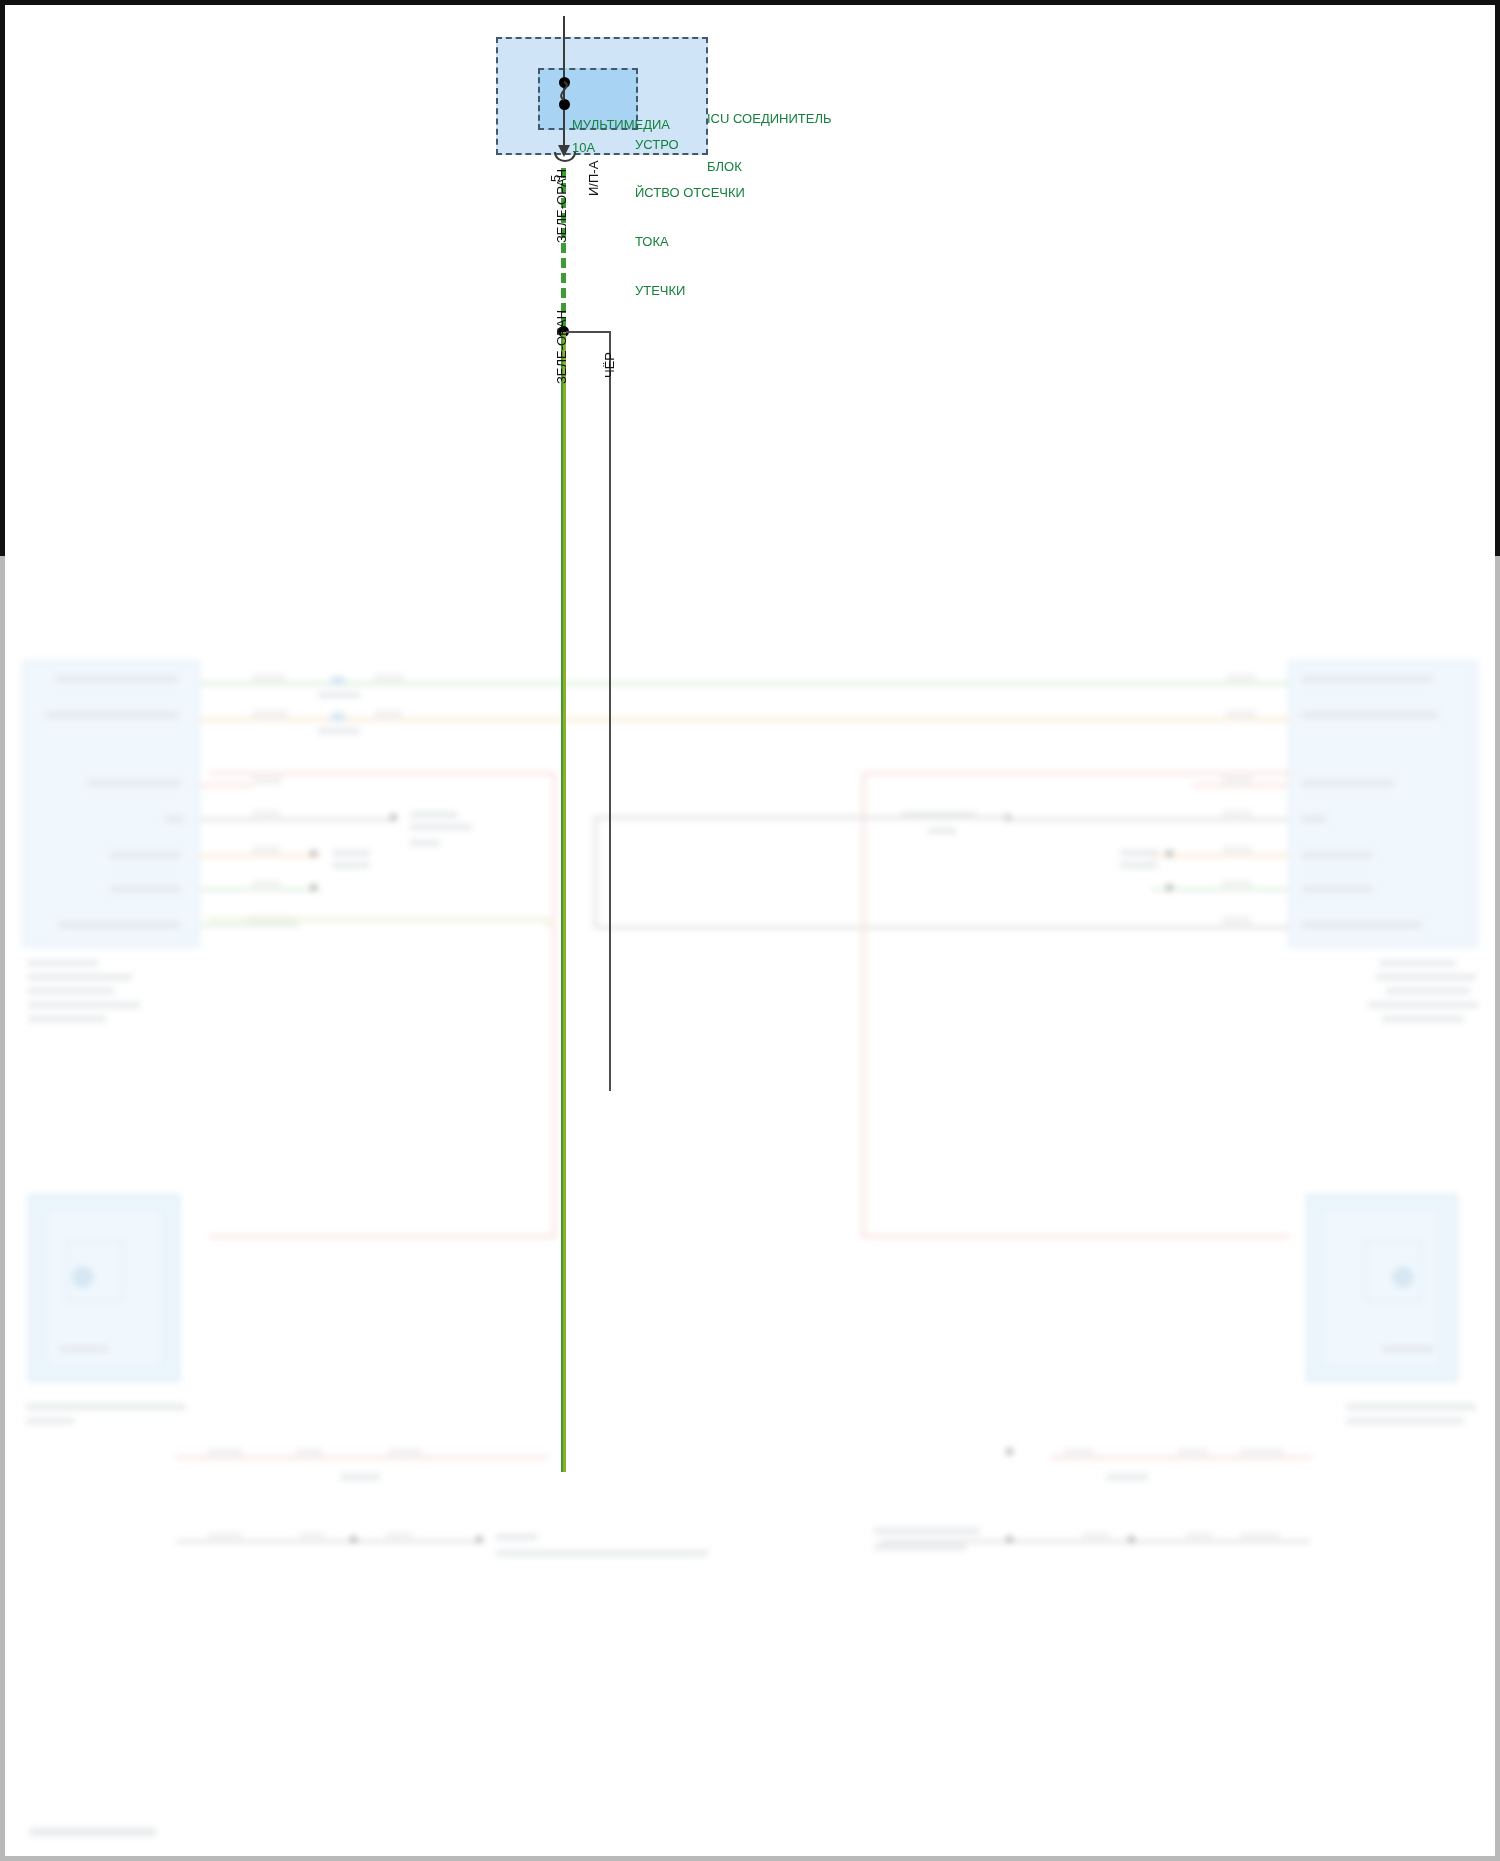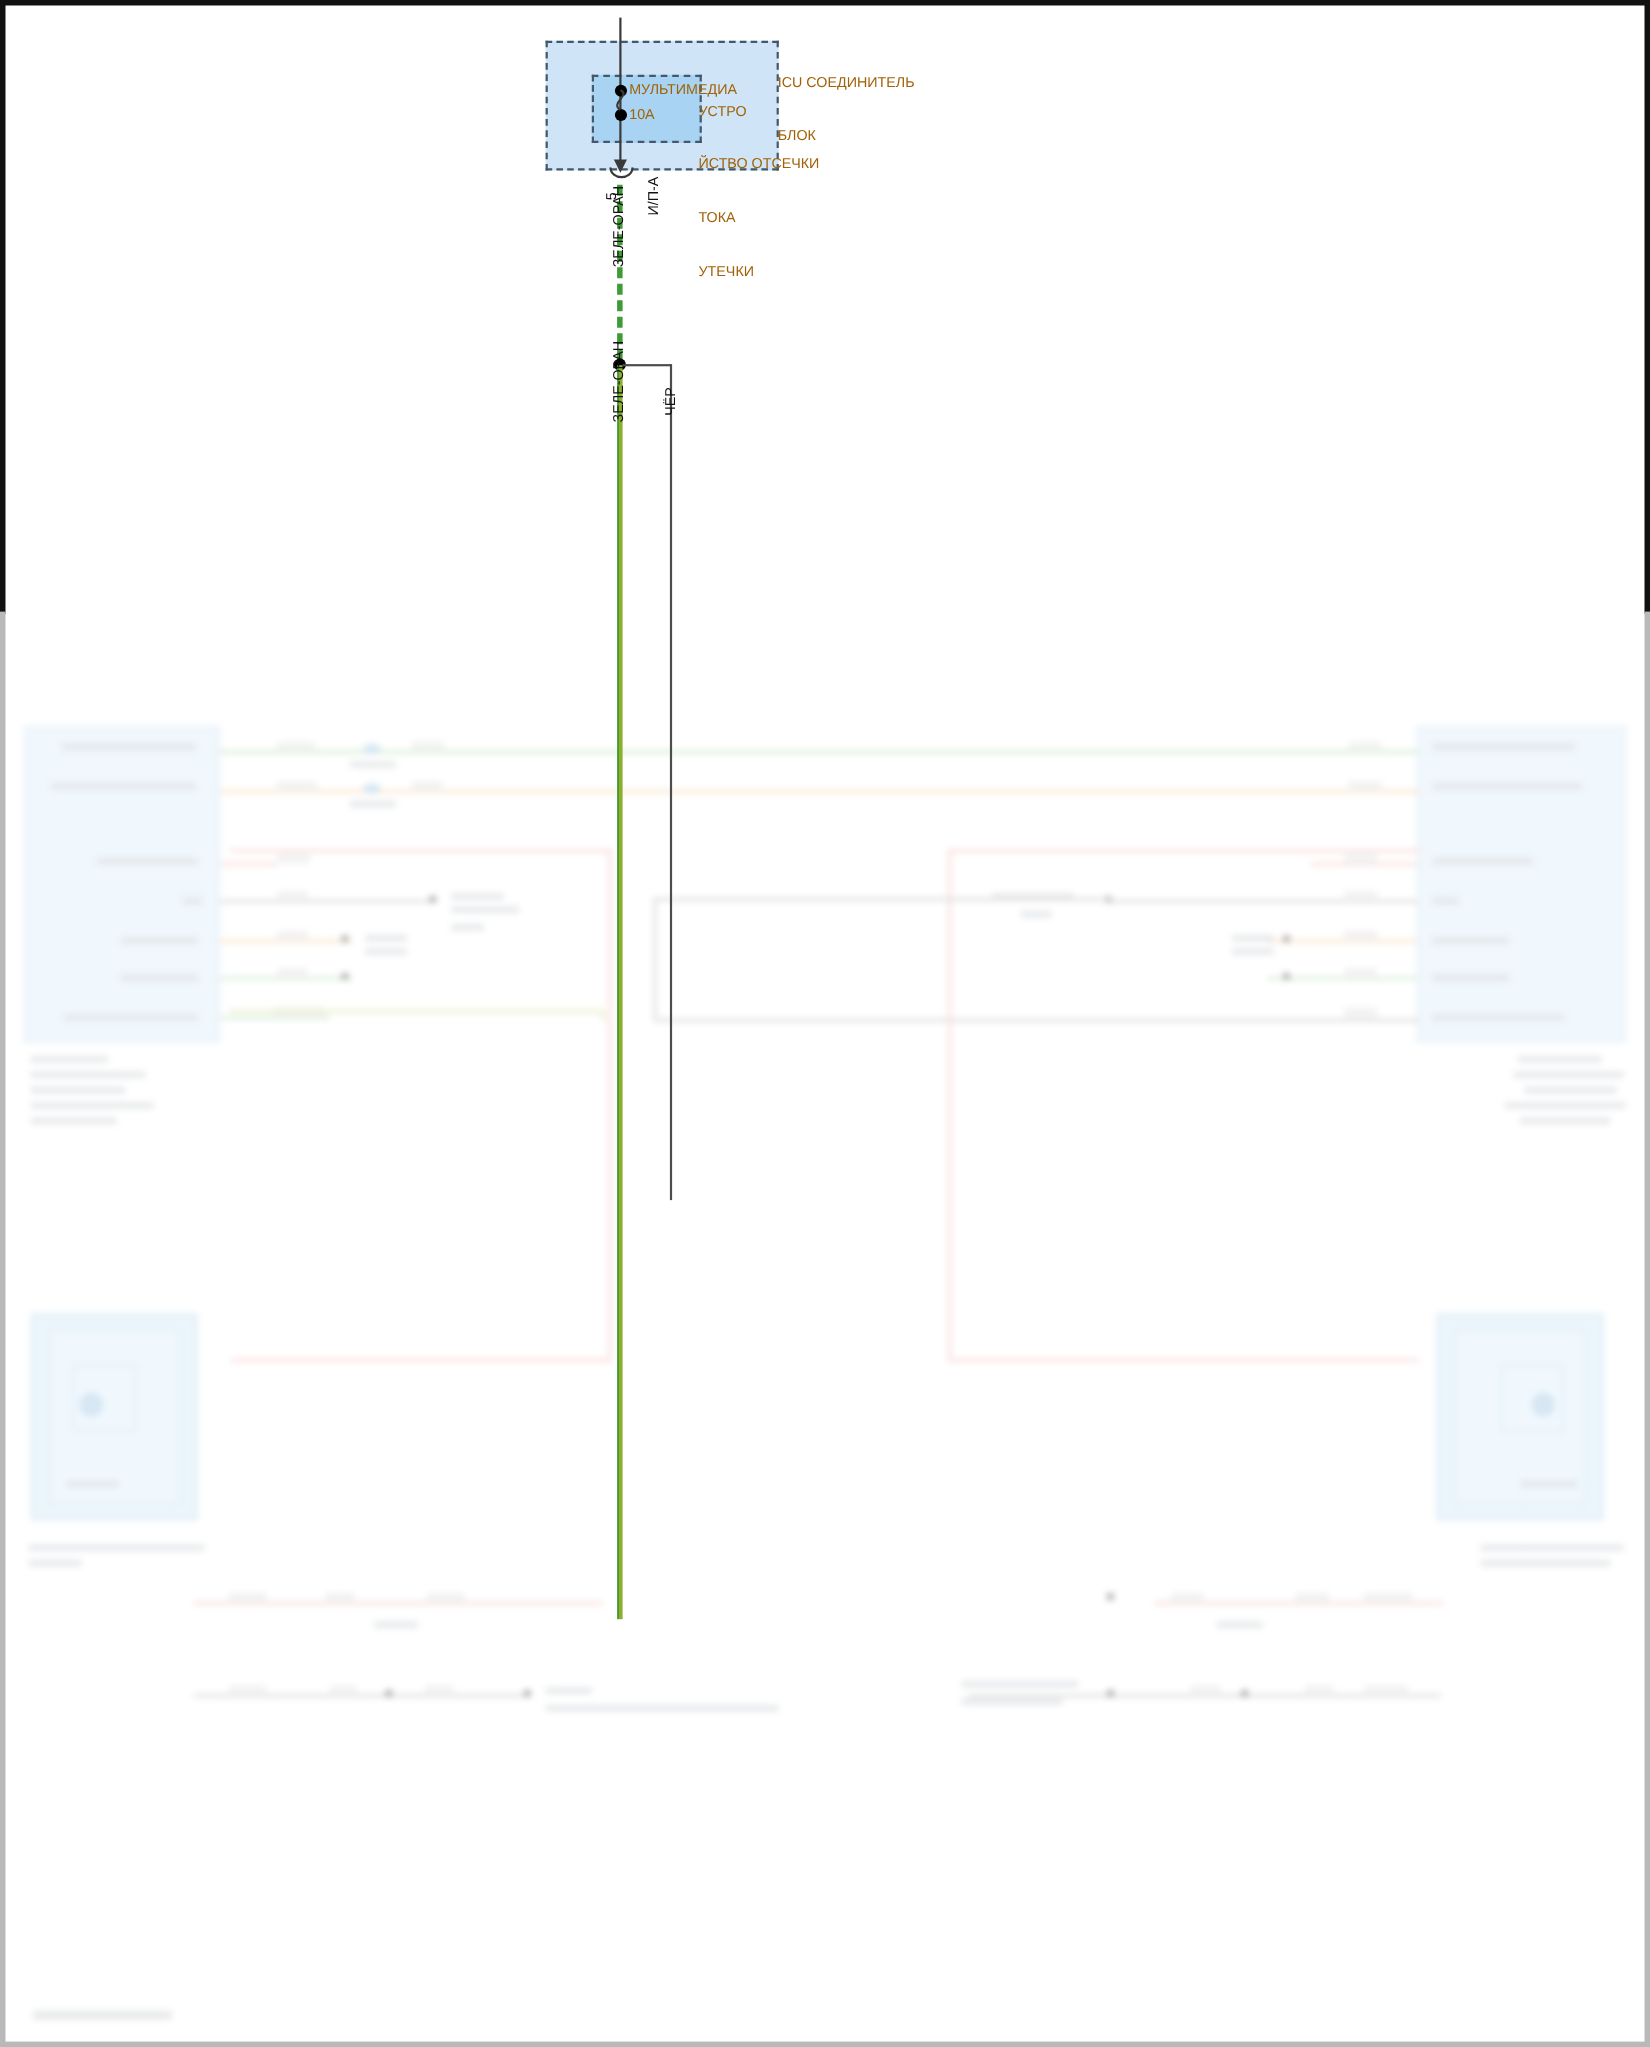--- a/index.html
+++ b/index.html
@@ -18,21 +18,21 @@
   
   .vline{position:absolute;width:0;border-left:2px solid #3a3a3a;}
   .hline{position:absolute;height:0;border-top:2px solid #3a3a3a;}
   .dot{position:absolute;width:11px;height:11px;border-radius:50%;background:#000;}
 
   .blk-dashed{position:absolute;box-sizing:border-box;
               border:2px dashed #44586b;background:#cfe5f7;}
   .blk-inner{position:absolute;box-sizing:border-box;
              border:2px dashed #44586b;background:#a9d3f2;}
 
-  .lbl{position:absolute;color:#a16207;white-space:pre;line-height:1.25;}
+  .lbl{position:absolute;color:#15803d;white-space:pre;line-height:1.25;margin-top:44px;}
   .lbl-c{position:absolute;color:#111;white-space:pre;line-height:1.25;text-align:center;transform:translateX(-50%);}
   .vlbl{position:absolute;color:#111;white-space:nowrap;
         transform-origin:0 0;transform:rotate(-90deg);}
 
   
   .wire-go-dash{position:absolute;width:0;
       border-left:5px dashed #3f9b35;}
   .wire-go-solid{position:absolute;width:5px;
       background:linear-gradient(to right,#3f9b35 0 40%,#8fae2b 40% 100%);}
 

